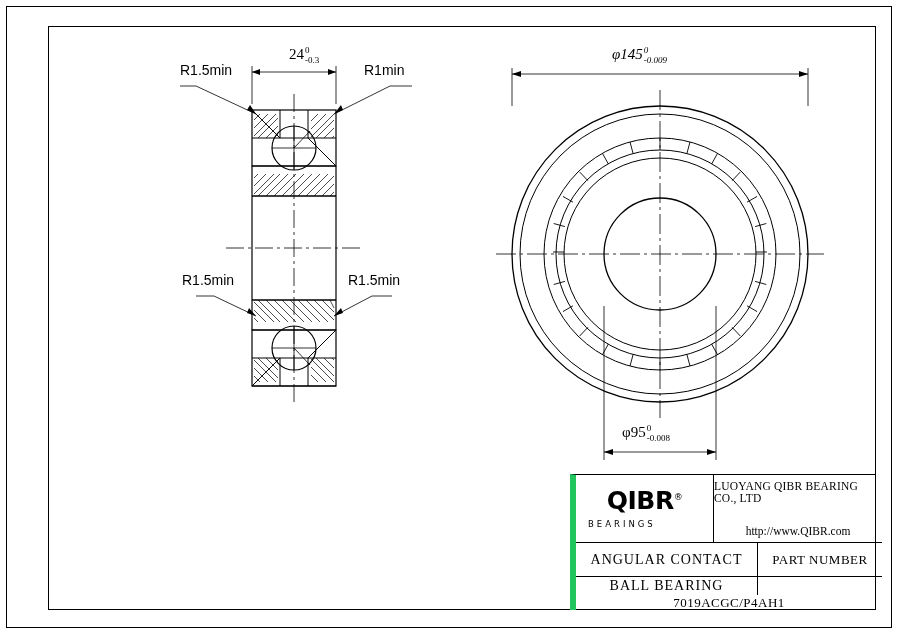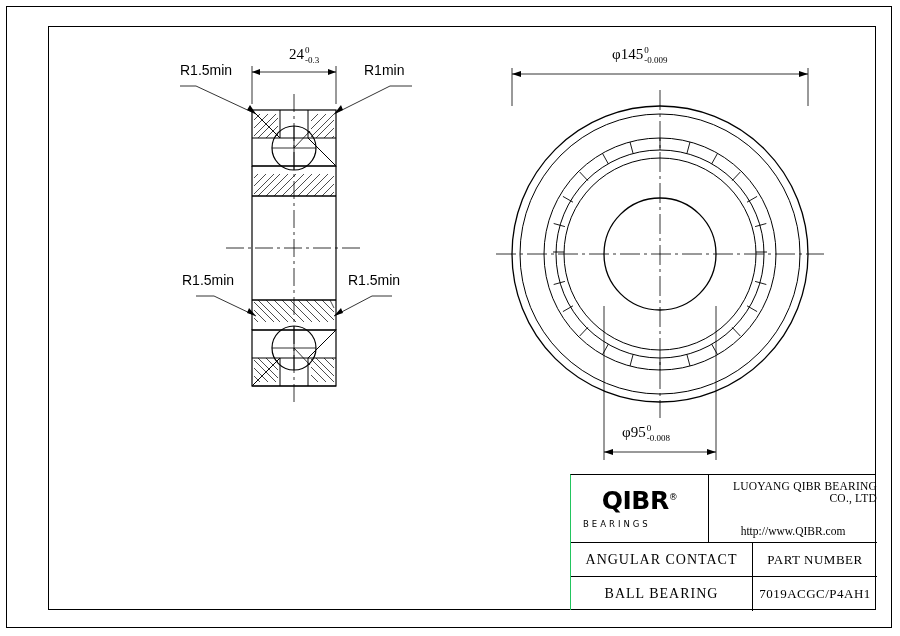--- a/index.html
+++ b/index.html
@@ -69,21 +69,21 @@
   }
   .dim-stack .tol span { display: block; }
 
   
   .title-block {
     position: absolute;
     left: 570px;
     top: 474px;
     width: 306px;
     height: 136px;
-    border-left: 1px solid #22c55e;
+    border-left: 6px solid #22c55e;
     border-top: 1px solid #000;
     box-sizing: border-box;
   }
   .tb-row1 {
     position: absolute;
     left: 0; top: 0;
     width: 306px; height: 68px;
     display: flex;
     align-items: center;
     border-bottom: 1px solid #000;
@@ -125,40 +125,40 @@
     height: 100%;
     display: flex;
     flex-direction: column;
     align-items: center;
     justify-content: center;
     font-family: "Liberation Serif", serif;
   }
   .company-name {
     font-size: 11.5px;
     letter-spacing: 0.2px;
-    text-align: right;
   }
   .company-url {
     font-size: 11.5px;
     margin-top: 21px;
   }
   .tb-row2 {
     position: absolute;
     left: 0; top: 68px;
     width: 306px; height: 34px;
     display: flex;
     border-bottom: 1px solid #000;
     box-sizing: border-box;
   }
   .tb-row3 {
     position: absolute;
     left: 0; top: 102px;
     width: 306px; height: 34px;
     display: flex;
     box-sizing: border-box;
+    flex-direction: column;
   }
   .cell-left {
     width: 182px;
     height: 100%;
     display: flex;
     align-items: center;
     justify-content: center;
     border-right: 1px solid #000;
     box-sizing: border-box;
     font-size: 14px;
@@ -399,21 +399,21 @@
 
   <div class="lbl" style="left:180px; top:62px; transform:translate(-0%,0);">R1.5min</div>
   <div class="lbl" style="left:364px; top:62px;">R1min</div>
   <div class="lbl" style="left:182px; top:272px;">R1.5min</div>
   <div class="lbl" style="left:348px; top:272px;">R1.5min</div>
 
   <div class="dim-stack" style="left:289px; top:46px;">
     <span class="base">24</span><span class="tol"><span>0</span><span>-0.3</span></span>
   </div>
 
-  <div class="dim-stack" style="left:612px; top:46px;">
+  <div class="dim-stack" style="left:612px; top:46px;font-style:italic;">
     <span class="base">φ145</span><span class="tol"><span>0</span><span>-0.009</span></span>
   </div>
 
   <div class="dim-stack" style="left:622px; top:424px;">
     <span class="base">φ95</span><span class="tol"><span>0</span><span>-0.008</span></span>
   </div>
 
   <div class="title-block">
     <div class="tb-row1">
       <div class="logo-cell">

